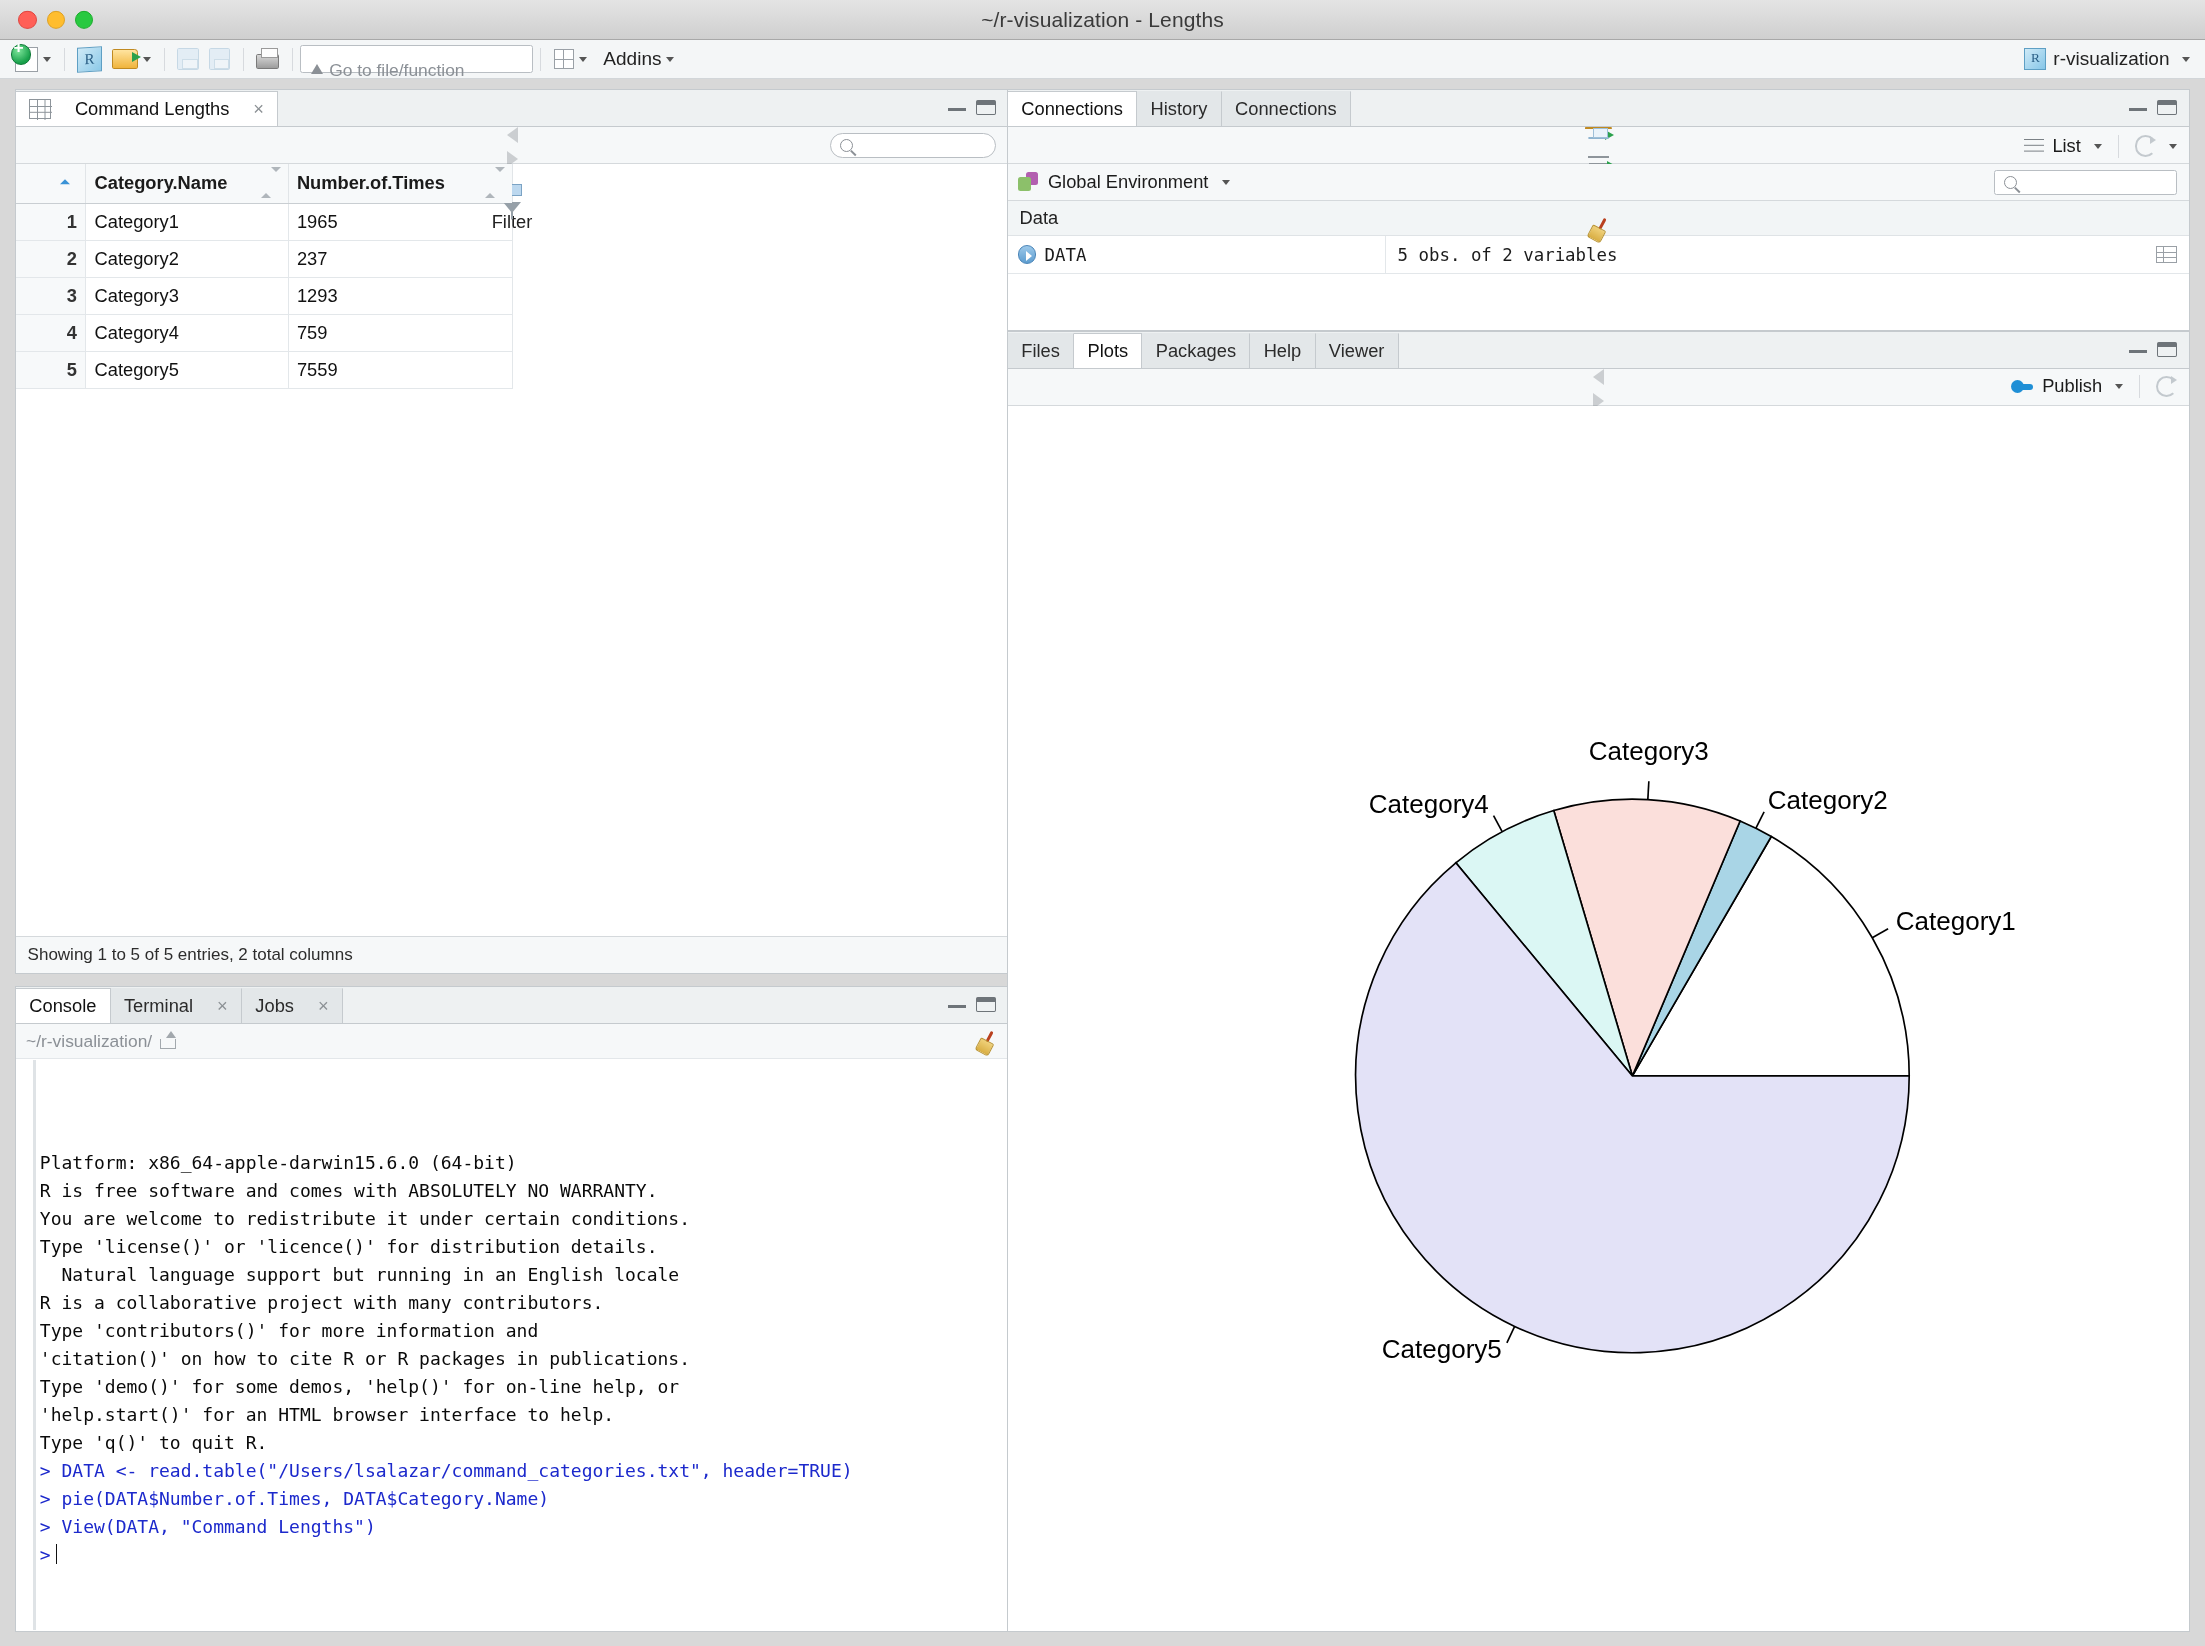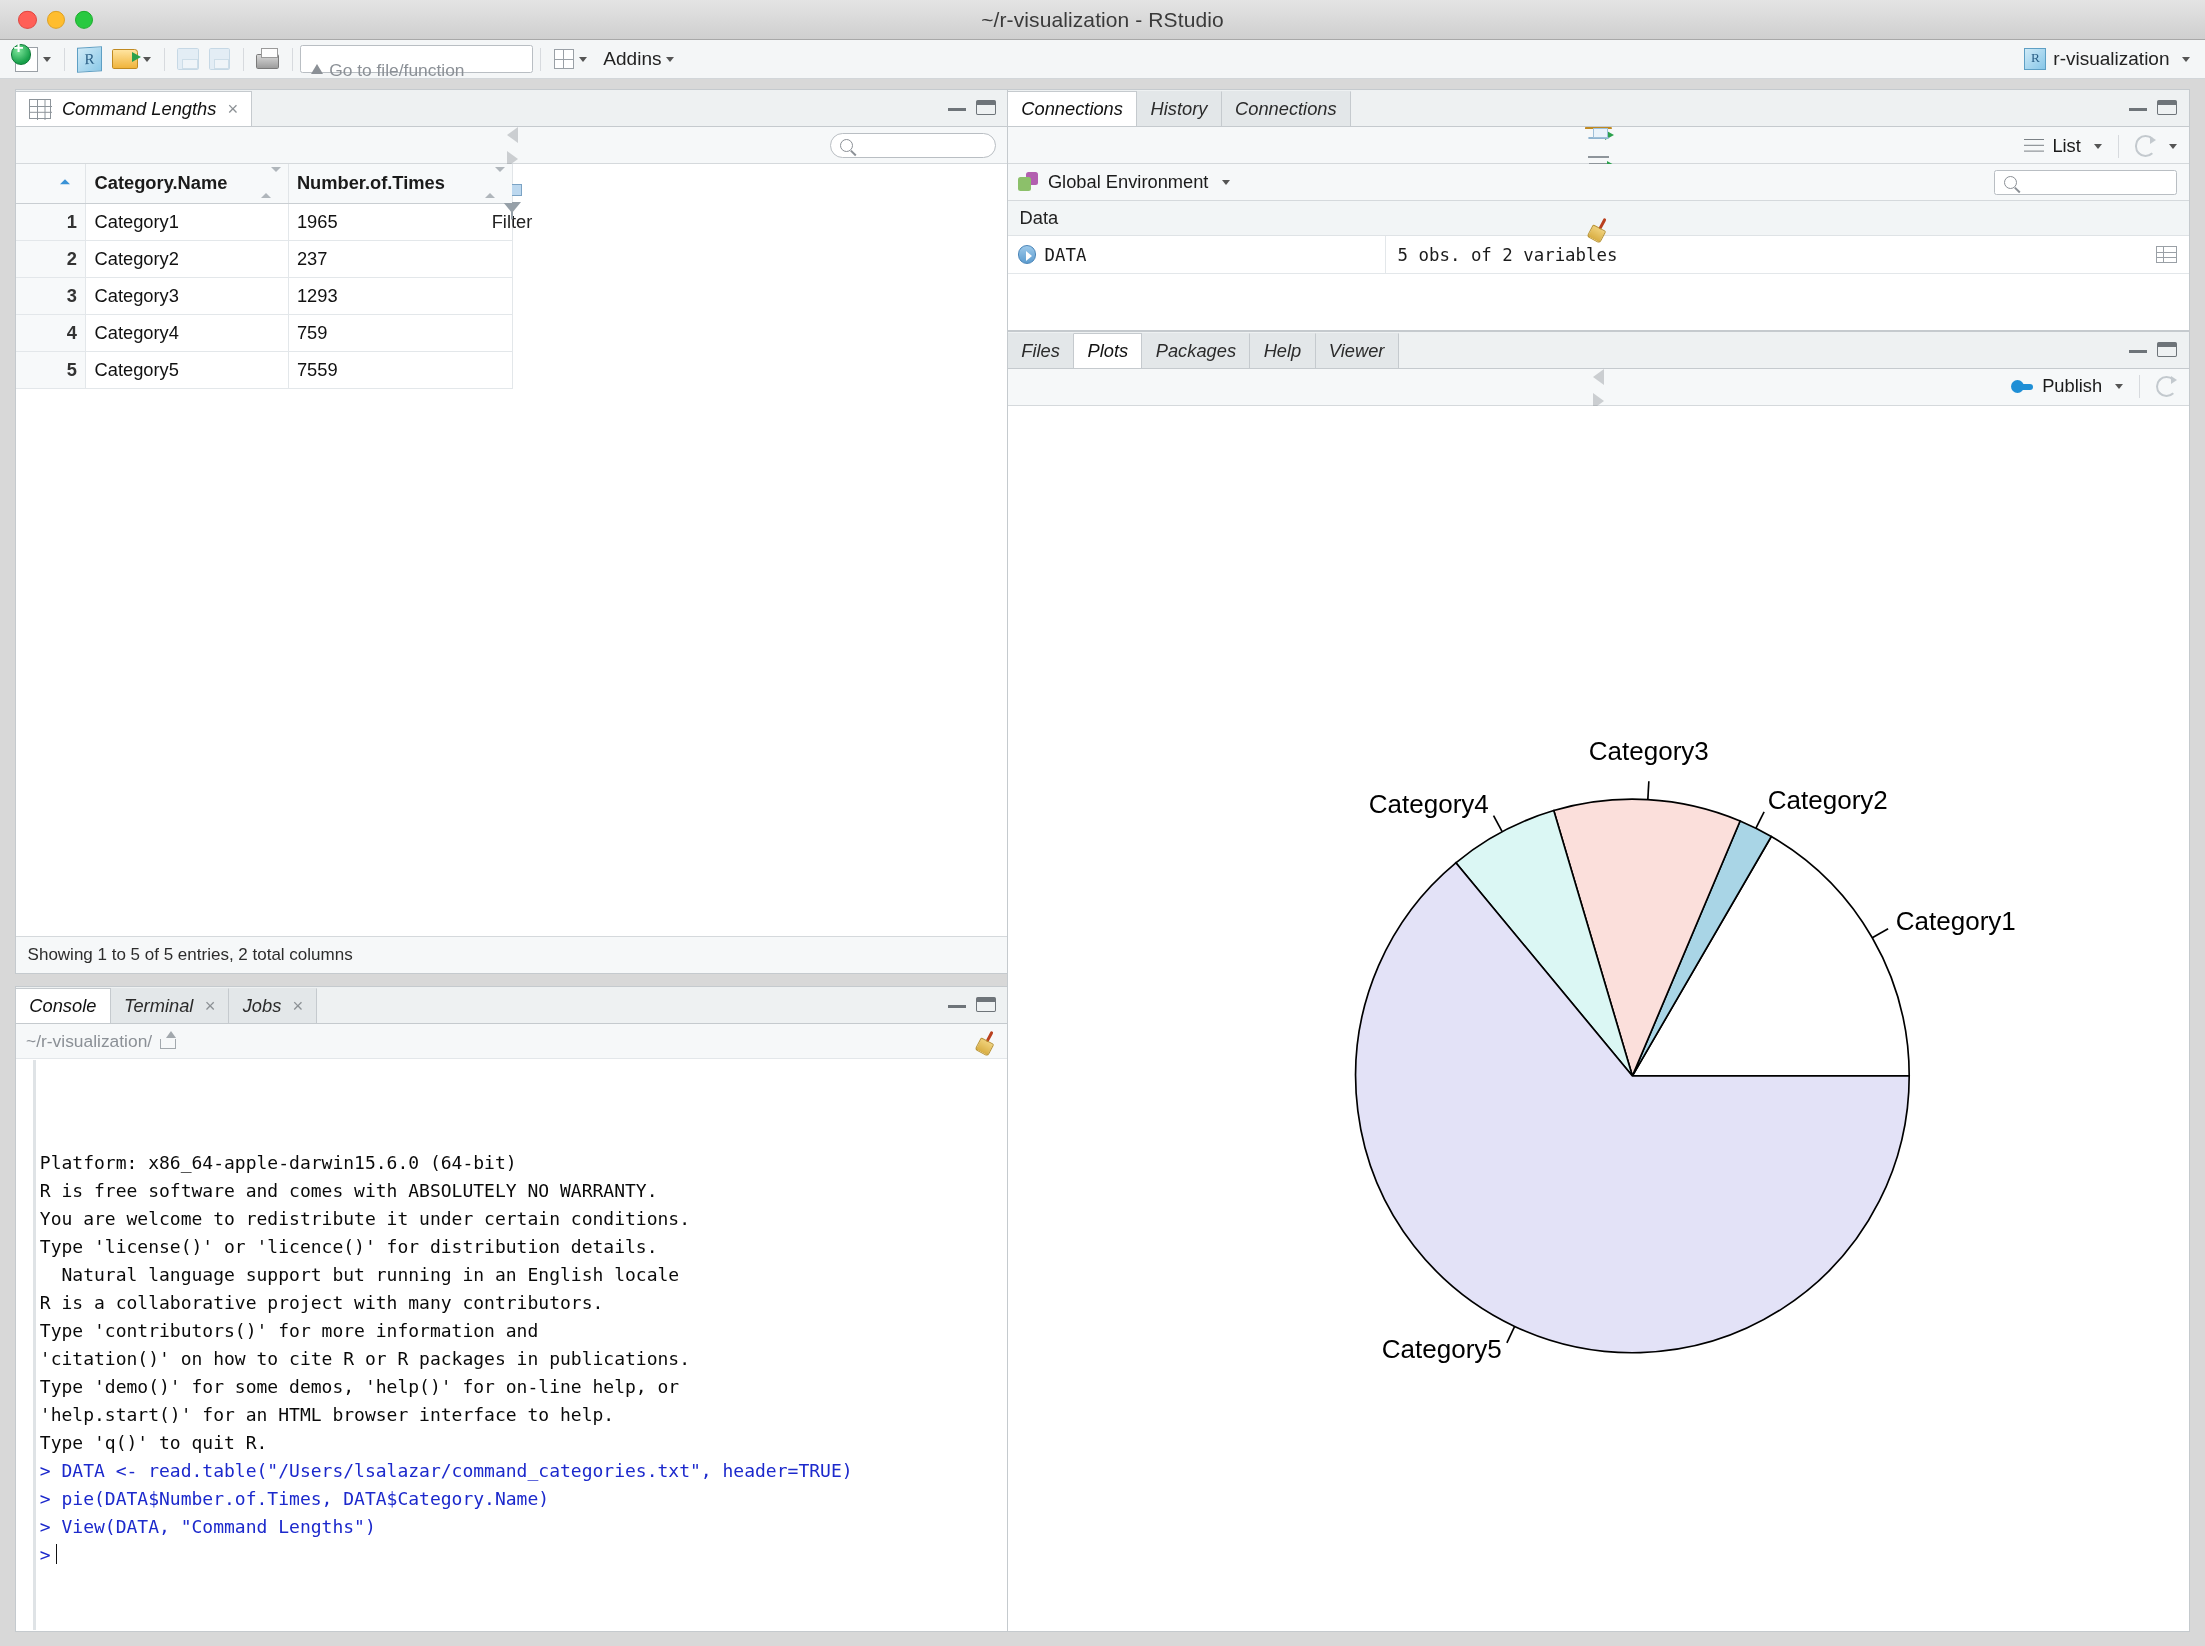--- a/index.html
+++ b/index.html
@@ -90,25 +90,24 @@
   .ic-projcube{width:21.6px;height:21.6px;background:linear-gradient(135deg,#cfeaf7,#86c6e8);border:0.8px solid #5e9fc4;position:relative;}
   .ic-projcube:after{content:"R";position:absolute;left:5.8px;top:0.8px;font-size:13.3px;color:#2b5f86;font-family:"Liberation Serif",serif;}
 
   
   .pane { position:absolute; background:#fff; border:0.8px solid #c5cace; }
   .pane-tabbar{
     height:37px; background:#eef1f2; border-bottom:0.8px solid #c5cace;
     display:flex; align-items:flex-end; position:relative;
   }
   .ptab{
-    height:35px; padding:0 13.3px; display:flex;align-items:center; gap:11px;
+    height:35px; padding:0 13.3px; display:flex;align-items:center; gap:24px;
     font-size:18.3px; color:#2b2b2b; background:#e3e7e9;
     border-right:0.8px solid #c5cace; border-top:0.8px solid transparent;
     cursor:default;
-    font-style:italic;
   }
   .ptab.active{ background:#fff; border-top:0.8px solid #c5cace; color:#111; }
   .ptab .tabclose{ color:#8c9195; font-size:18.3px; }
   .pane-min { position:absolute; right:11.6px; top:10px; display:flex; gap:10px; align-items:center;}
   .min-ic{width:18.3px;height:7.5px;border-bottom:3.3px solid #6e7479;}
   .max-ic{width:20px;height:15px;border:1.7px solid #6e7479;border-top-width:5px;border-radius:1.7px;}
 
   .pane-toolbar{
     height:37px; background:#f6f8f9; border-bottom:0.8px solid #d5d9dc;
     display:flex;align-items:center;padding:0 10px; gap:8.3px; position:relative;flex-direction:column;
@@ -226,21 +225,21 @@
 </style>
 </head>
 <body>
 
 <div id="titlebar">
   <div class="traffic">
     <div class="tl red"></div>
     <div class="tl yellow"></div>
     <div class="tl green"></div>
   </div>
-  <div id="window-title">~/r-visualization - RStudio</div>
+  <div id="window-title">~/r-visualization - Lengths</div>
 </div>
 
 <div id="toolbar">
   <div class="tb-item">
     <span class="icon ic-newfile"></span>
     <span class="caret"></span>
   </div>
   <div class="tb-sep"></div>
   <div class="tb-item">
     <span class="icon ic-newproj"></span>

